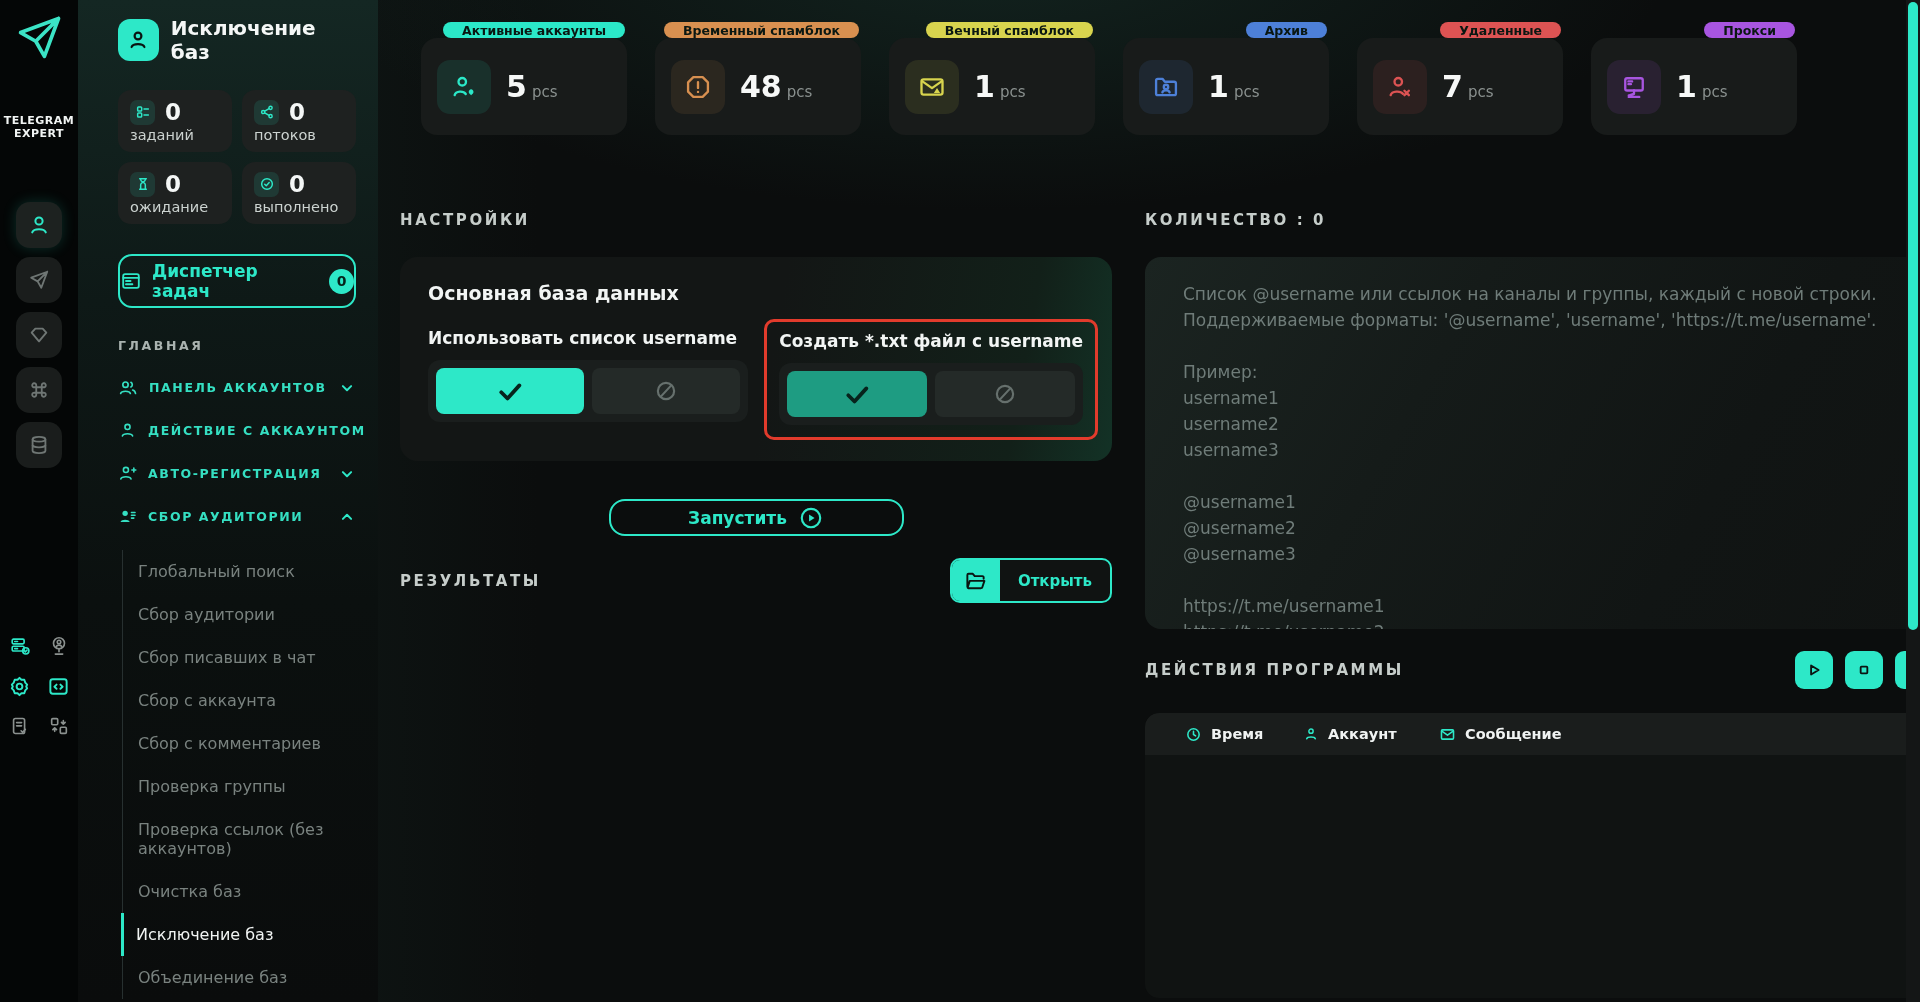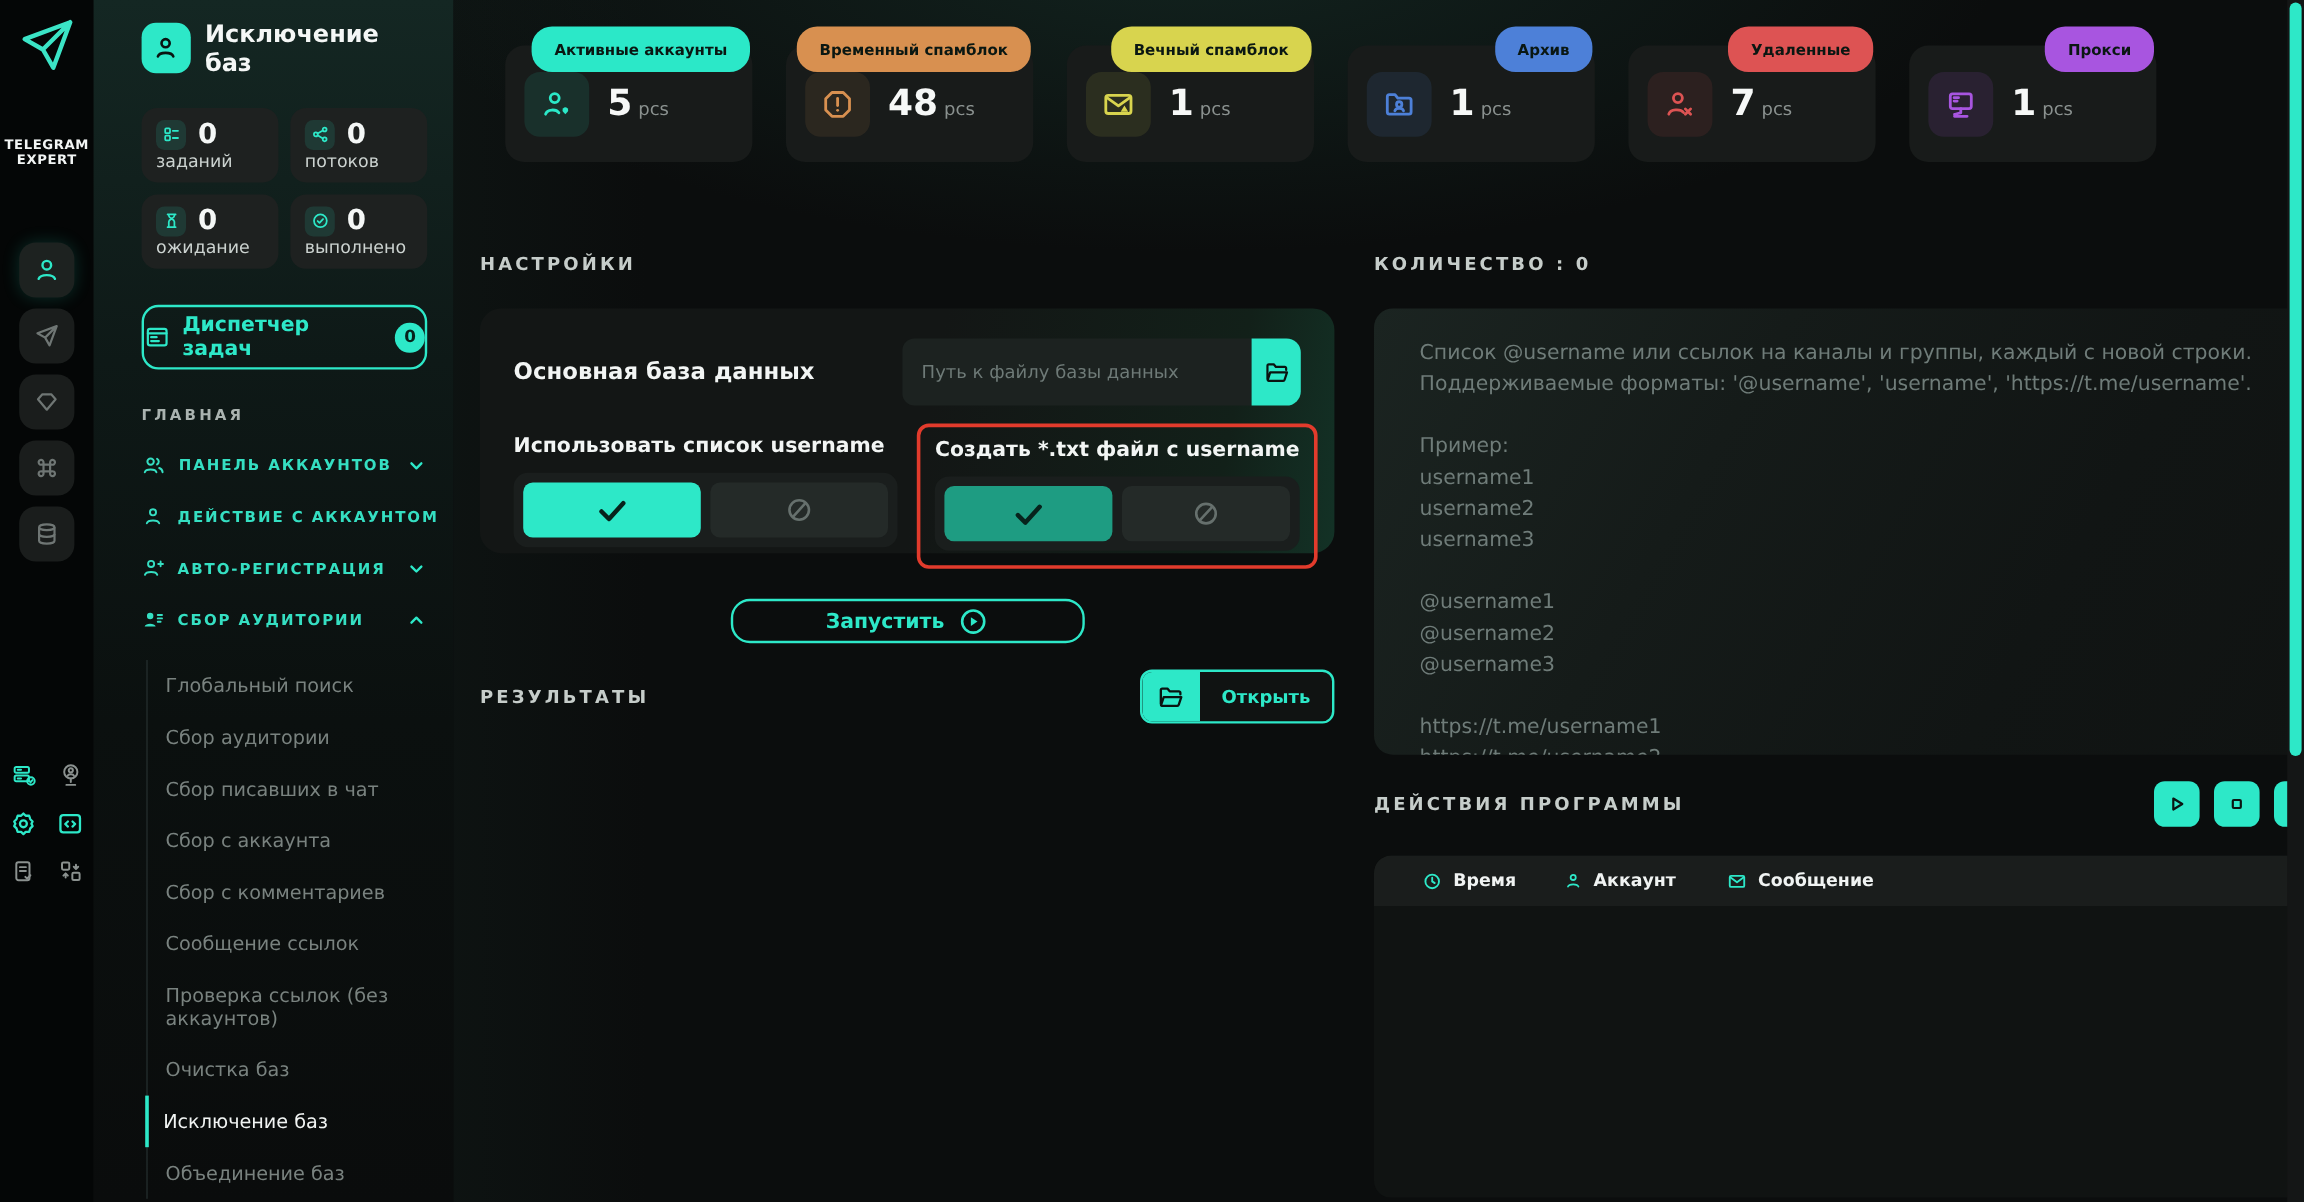--- a/index.html
+++ b/index.html
@@ -43,21 +43,21 @@
   .subitem { padding:12px 0 12px 15px; font-size:16px; color:#79827f; cursor:pointer; line-height:19px; }
   .subitem.active { color:#f1f4f3; font-weight:500; border-left:3px solid #2de8c8; padding-left:12px; margin-left:-2px; }
 
   
   .main { flex:1; height:100%; padding:0 58px 0 22px; position:relative;
     background:radial-gradient(1100px 420px at 38% -5%, rgba(24,54,46,.55) 0%, rgba(11,13,13,0) 62%),
                linear-gradient(90deg, rgba(18,32,28,.30) 0%, rgba(11,13,13,0) 10%), #0b0d0d; }
 
   .cards { margin:38px 0 0 21px; display:flex; gap:28px; }
   .card { position:relative; width:206px; height:97px; border-radius:16px; background:#181b1a; display:flex; align-items:center; gap:15px; padding:0 16px; }
-  .pill { position:absolute; top:-16px; right:2px; height:38px; border-radius:17px; padding:0 19px; display:flex; align-items:center; font-size:12.5px; font-weight:800; color:#0a1712; white-space:nowrap; }
+  .pill { position:absolute; top:-16px; right:2px; height:16px; border-radius:17px; padding:0 19px; display:flex; align-items:center; font-size:12.5px; font-weight:800; color:#0a1712; white-space:nowrap; }
   .chip { width:54px; height:54px; border-radius:13px; display:flex; align-items:center; justify-content:center; flex:0 0 54px; }
   .cnum { font-size:30px; font-weight:800; color:#f6f8f7; }
   .cunit { font-size:15px; color:#8a918f; margin-left:5px; }
   .c1 .pill{background:#2be8c8;} .c1 .chip{background:rgba(43,232,200,.10); color:#2be8c8;}
   .c2 .pill{background:#d89050;} .c2 .chip{background:rgba(216,144,80,.10); color:#d89050;}
   .c3 .pill{background:#d8d44e;} .c3 .chip{background:rgba(216,212,78,.10); color:#d8d44e;}
   .c4 .pill{background:#4d80d8;} .c4 .chip{background:rgba(77,128,216,.12); color:#4d80d8;}
   .c5 .pill{background:#dd5353;} .c5 .chip{background:rgba(221,83,83,.10); color:#dd5353;}
   .c6 .pill{background:#a855e0;} .c6 .chip{background:rgba(168,85,224,.12); color:#a855e0;}
 
@@ -351,21 +351,21 @@
         </span>
     </div>
   </div>
 
   <div class="submenu">
     <div class="subitem">Глобальный поиск</div>
     <div class="subitem">Сбор аудитории</div>
     <div class="subitem">Сбор писавших в чат</div>
     <div class="subitem">Сбор с аккаунта</div>
     <div class="subitem">Сбор с комментариев</div>
-    <div class="subitem">Сообщение ссылок</div>
+    <div class="subitem">Проверка группы</div>
     <div class="subitem">Проверка ссылок (без аккаунтов)</div>
     <div class="subitem">Очистка баз</div>
     <div class="subitem active">Исключение баз</div>
     <div class="subitem">Объединение баз</div>
   </div>
 </div>
 
 <div class="main">
 
   <div class="cards">
@@ -438,30 +438,20 @@
   </div>
 
   <div class="columns">
 
     <div class="leftcol">
       <div class="h-sec">НАСТРОЙКИ</div>
 
       <div class="setcard">
         <div class="setrow1">
           <div class="dblabel">Основная база данных</div>
-          <div class="inputgrp">
-            <input class="pathinput" type="text" placeholder="Путь к файлу базы данных" style="">
-            <button class="folderbtn">
-                <span>
-                  <svg width="22" height="22" viewBox="0 0 24 24" fill="none" stroke="currentColor" stroke-width="2" stroke-linecap="round" stroke-linejoin="round">
-                    <path d="M3.5 18.5V6.3A1.3 1.3 0 0 1 4.8 5h4.4l2 2.4h8A1.3 1.3 0 0 1 20.5 8.7v1.4M3.7 19.5l2.3-7.1h15.3l-2.2 6.6a1.4 1.4 0 0 1-1.3 1H4.5a.9.9 0 0 1-.8-.5z"></path>
-                  </svg>
-                </span>
-              </button>
-          </div>
         </div>
         <div class="setrow2">
           <div class="tgroup">
             <div class="tglabel">Использовать список username</div>
             <div class="tgbox">
               <div class="tgbtn tg-on">
                   <span>
                     <svg width="30" height="30" viewBox="0 0 24 24" fill="none" stroke="currentColor" stroke-width="3" stroke-linecap="round" stroke-linejoin="round">
                       <path d="M5 13l5 5L19.5 7.5"></path>
                     </svg>

